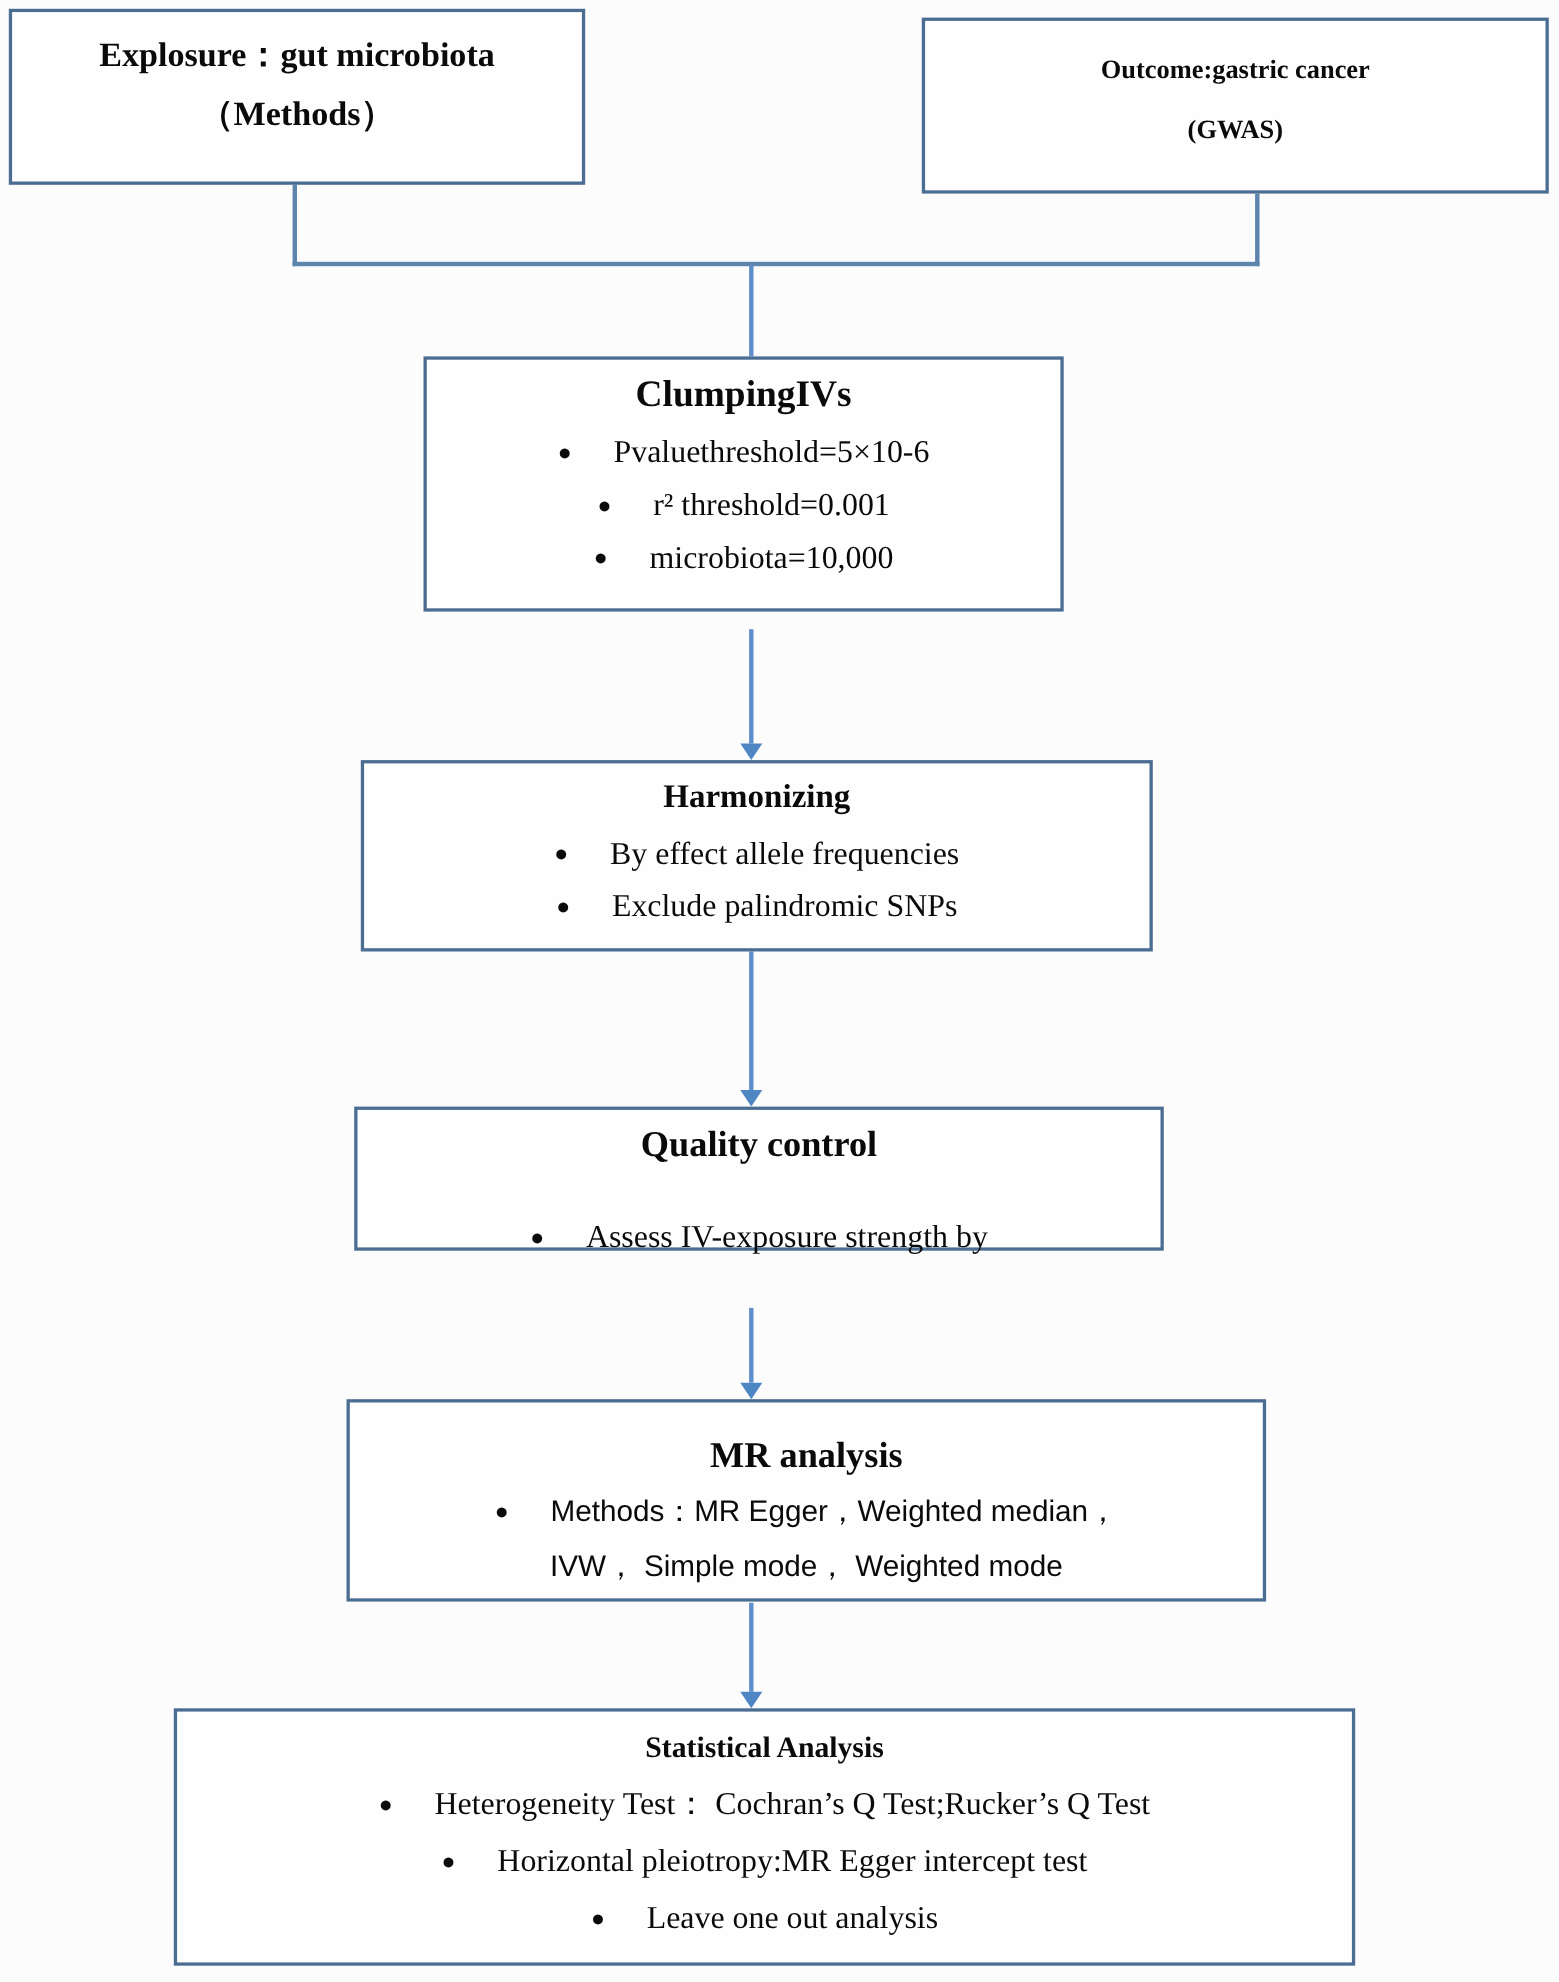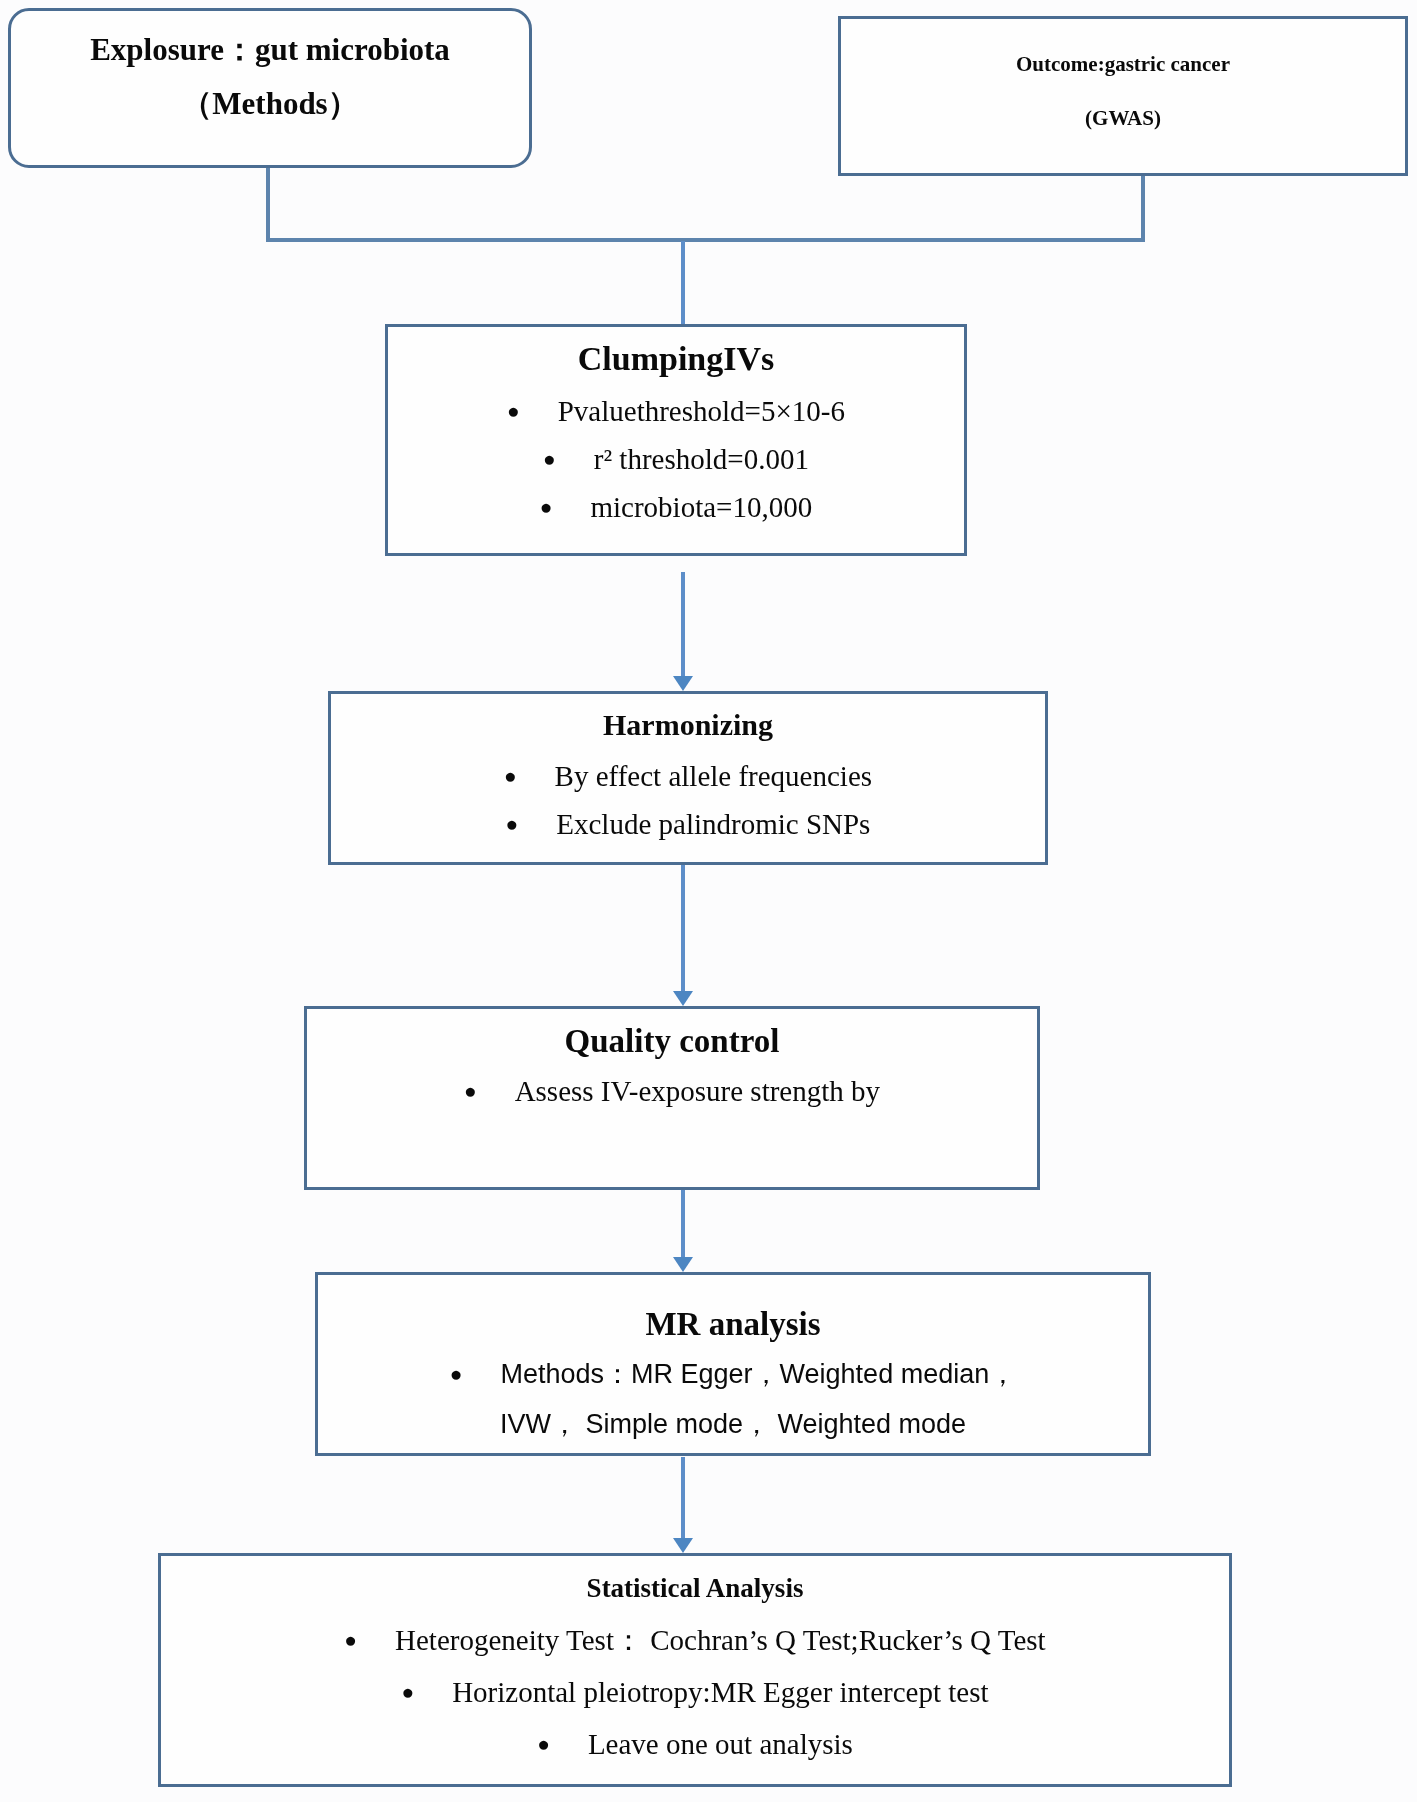--- a/index.html
+++ b/index.html
@@ -37,35 +37,35 @@
     align-items: center;
     white-space: nowrap;
   }
   .bullet-dot {
     font-size: 21px;
     margin-right: 38px;
     line-height: 1;
   }
   .cont-line { white-space: nowrap; }
 
-  .box-exposure { left: 8px;   top: 8px;    width: 524px; height: 160px; padding-top: 12px; border-radius: 21px; }
+  .box-exposure { left: 8px;   top: 8px;    width: 524px; height: 160px; padding-top: 12px; }
   .box-exposure .box-title { font-size: 31px; line-height: 54px; }
 
   .box-outcome  { left: 838px; top: 16px;   width: 570px; height: 160px; padding-top: 18px; }
-  .box-outcome .box-title { font-size: 21px; line-height: 54px; }
+  .box-outcome .box-title { font-size: 24px; line-height: 54px; }
 
   .box-clumping { left: 385px; top: 324px;  width: 582px; height: 232px; padding-top: 4px; }
   .box-clumping .box-title { font-size: 34px; line-height: 56px; }
   .box-clumping .bullet-line, .box-clumping .bullet-text { font-size: 29px; line-height: 48px; }
 
   .box-harmonizing { left: 328px; top: 691px; width: 720px; height: 174px; padding-top: 4px; }
   .box-harmonizing .box-title { font-size: 30px; line-height: 54px; }
   .box-harmonizing .bullet-line, .box-harmonizing .bullet-text { font-size: 29px; line-height: 48px; }
 
-  .box-quality { left: 304px; top: 1006px; width: 736px; height: 184px; padding-top: 6px; }
+  .box-quality { left: 322px; top: 1006px; width: 736px; height: 131px; padding-top: 6px; gap: 34px; }
   .box-quality .box-title { font-size: 33px; line-height: 52px; }
   .box-quality .bullet-line, .box-quality .bullet-text, .box-quality .cont-line { font-size: 29px; line-height: 48px; }
 
   .box-mr { left: 315px; top: 1272px; width: 836px; height: 184px; padding-top: 24px; text-align: center; }
   .box-mr .box-title { font-size: 33px; line-height: 50px; }
   .box-mr .bullet-line, .box-mr .bullet-text, .box-mr .cont-line {
     font-size: 27px; line-height: 50px;
     font-family: "Liberation Sans", "DejaVu Sans", sans-serif;
   }
   .box-mr .bullet-dot { font-family: "Liberation Serif", serif; }

